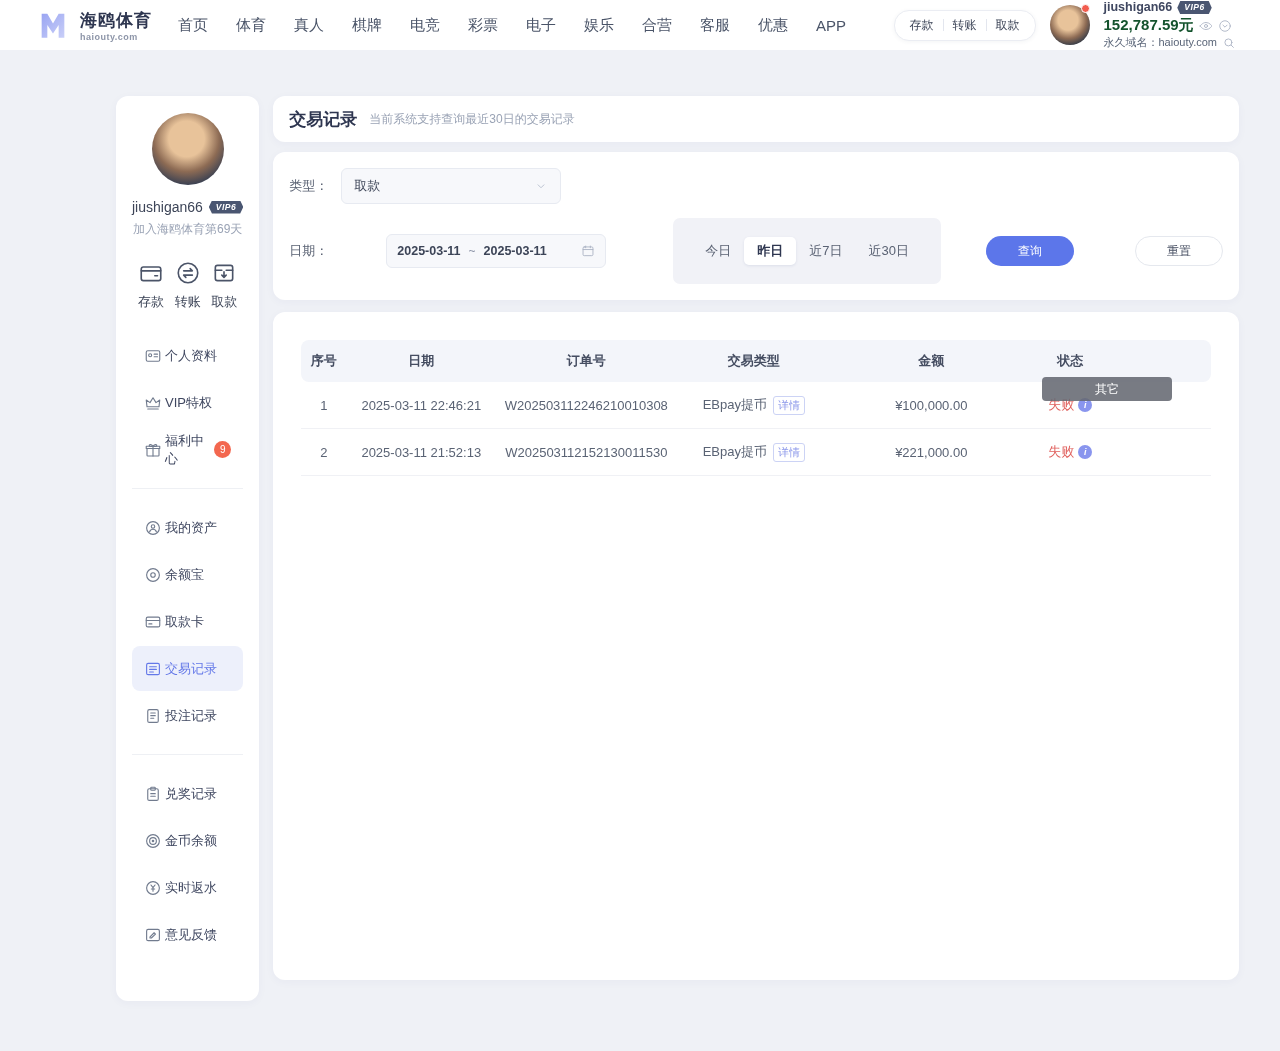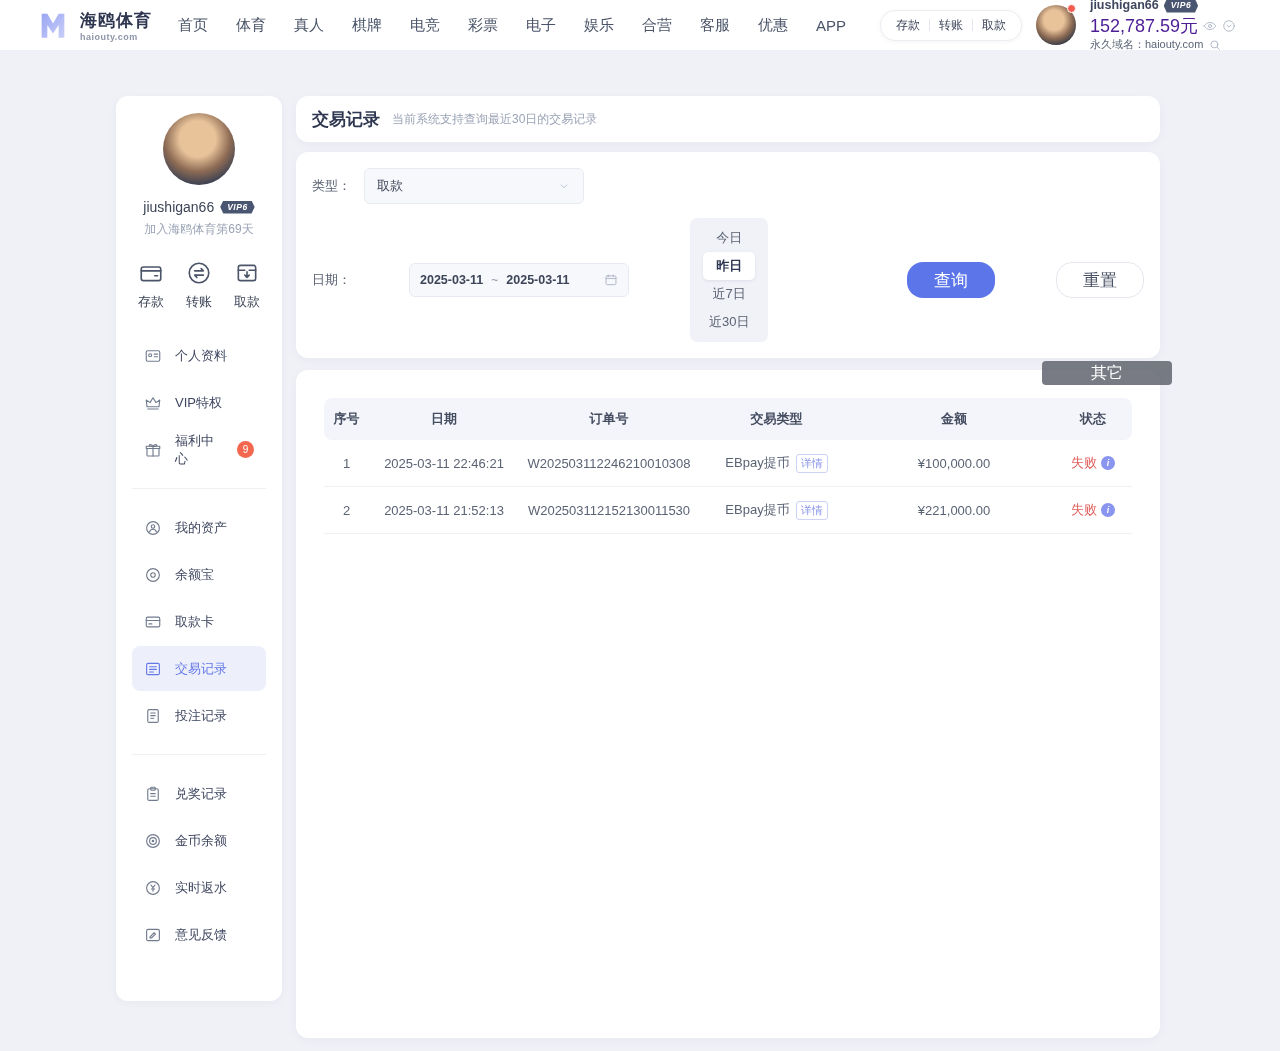--- a/index.html
+++ b/index.html
@@ -22,40 +22,40 @@
   .wallet-pill .vdiv { width:1px; height:12px; background:#e3e6ee; }
   .avatar-wrap { position:relative; width:40px; height:40px; }
   .avatar { display:block; width:40px; height:40px; border-radius:50%;
     background:radial-gradient(circle at 45% 38%, #e8c39a 0 30%, #8d6b54 55%, #3e4048 75%); }
   .notif-dot { position:absolute; right:0; top:-1px; width:9px; height:9px; border-radius:50%; background:#f25c4e; border:1.5px solid #fff; }
   .user-meta { display:flex; flex-direction:column; gap:1px; line-height:1.25; }
   .um-row { display:flex; align-items:center; gap:5px; }
   .um-name { font-size:12.5px; color:#3f4760; font-weight:bold; }
   .vip-badge { background:#4a5671; color:#fff; font-size:8.5px; font-style:italic; font-weight:bold; padding:1.5px 7px; letter-spacing:.5px;
     clip-path:polygon(0 50%,9% 0,91% 0,100% 50%,91% 100%,9% 100%); }
-  .um-balance { font-size:18px; font-weight:normal; color:#4c1d95; }
+  .um-balance { font-size:15px; font-weight:bold; color:#14532d; }
   .um-domain { font-size:11px; color:#5a6578; }
   .ghost-ic { color:#a9b1c2; display:inline-flex; cursor:pointer; }
   
   .content { display:flex; padding:46px 120px 0 116px; align-items:flex-start; }
   .card { background:#fff; border-radius:12px; box-shadow:0 2px 10px rgba(40,60,120,.04); }
   
   .sidebar { width:190px; margin-right:14px; height:905px; padding:17px 16px; }
   .profile { text-align:center; }
   .p-avatar { width:72px; height:72px; border-radius:50%; margin:0 auto; 
     background:radial-gradient(circle at 48% 36%, #e8c39a 0 30%, #8d6b54 55%, #394052 78%); }
   .p-name-row { display:flex; align-items:center; justify-content:center; gap:6px; margin-top:14px; }
   .p-name { font-size:14px; color:#3c4457; }
   .p-joined { font-size:12px; color:#9aa3b5; margin-top:6px; }
   .p-actions { display:flex; justify-content:space-between; padding:0 6px; margin:22px 0 14px; }
   .pa-item { display:flex; flex-direction:column; align-items:center; gap:7px; cursor:pointer; color:#4b5468; }
   .pa-item .lbl { font-size:13px; color:#3c4457; }
   .menu-group { padding:6px 0; }
   .menu-divider { height:1px; background:#eef0f4; margin:8px 0; }
-  .menu-item { display:flex; align-items:center; gap:13px; height:45px; margin:2px 0; padding:0 12px; border-radius:8px; cursor:pointer; color:#717b8e; }
+  .menu-item { display:flex; align-items:center; gap:3px; height:45px; margin:2px 0; padding:0 12px; border-radius:8px; cursor:pointer; color:#717b8e; }
   .menu-item .m-lbl { font-size:13px; color:#3f4760; }
   .menu-item.active { background:#edf0fb; color:#6478e8; }
   .menu-item.active .m-lbl { color:#6478e8; }
   .badge-red { margin-left:auto; min-width:17px; height:17px; border-radius:9px; background:#f3674f; color:#fff; font-size:10px; display:flex; align-items:center; justify-content:center; padding:0 4px; }
   .badge-blue { margin-left:auto; min-width:28px; height:16px; border-radius:8px; background:#5c76ea; color:#fff; font-size:10px; display:flex; align-items:center; justify-content:center; padding:0 5px; }
   
   .main { flex:1; }
   .head-card { height:46px; display:flex; align-items:center; padding:0 16px; margin-bottom:10px; }
   .page-title { font-size:17px; font-weight:bold; color:#2e3650; }
   .page-subtitle { font-size:12px; color:#9aa3b5; margin-left:12px; }
@@ -63,39 +63,39 @@
   .f-row { display:flex; align-items:center; }
   .f-row + .f-row { margin-top:14px;gap:45px; }
   .f-label { font-size:13px; color:#5a6273; width:52px; }
   .select-box { width:220px; height:36px; background:#f7f8fb; border:1px solid #e7eaf1; border-radius:6px; display:flex; align-items:center; padding:0 12px; cursor:pointer; }
   .select-value { font-size:13px; color:#3c4457; }
   .select-box .chev { margin-left:auto; color:#b4bccb; }
   .date-box { width:220px; height:34px; background:#f7f8fb; border:1px solid #e7eaf1; border-radius:6px; display:flex; align-items:center; padding:0 10px; gap:8px; cursor:pointer; }
   .date-val { font-size:12.5px; font-weight:bold; color:#3c4457; }
   .date-sep { font-size:12px; color:#8d95a8; }
   .date-box .cal { margin-left:auto; color:#a9b1c2; }
-  .seg { display:flex; align-items:center; background:#f1f2f7; border-radius:7px; padding:6px; margin-left:16px;flex-direction:column; }
+  .seg { display:flex; align-items:center; background:#f1f2f7; border-radius:7px; padding:19px; margin-left:22px; }
   .seg-item { font-size:13px; color:#5a6273; padding:5px 13px; border-radius:5px; cursor:pointer; white-space:nowrap; }
   .seg-item.active { background:#fff; color:#2e3650; font-weight:bold; box-shadow:0 1px 3px rgba(40,60,120,.10); }
-  .btn { height:36px; width:88px; border-radius:16px; font-size:17px; display:flex; align-items:center; justify-content:center; cursor:pointer; border:none; font-family:Liberation Serif, serif; }
+  .btn { height:30px; width:88px; border-radius:16px; font-size:12px; display:flex; align-items:center; justify-content:center; cursor:pointer; border:none; font-family:Liberation Serif, serif; }
   .btn-primary { background:#5c76ea; color:#fff; margin-left:auto; }
   .btn-ghost { background:#fff; color:#4a5265; border:1px solid #e5e8ee; margin-left:16px; }
   
   .table-card { height:668px; padding:28px; }
   .t-grid { display:grid; grid-template-columns:45px 150px 180px 155px 200px 78px; align-items:center; }
   .t-head { background:#f3f5fa; border-radius:8px; height:42px; }
   .t-head .th { font-size:13px; font-weight:bold; color:#454d61; text-align:center; }
   .t-row { height:47px; border-bottom:1px solid #f0f1f5; }
   .t-row .td { font-size:13px; color:#5a6374; text-align:center; white-space:nowrap; }
   .type-cell { display:flex; align-items:center; justify-content:center; gap:6px; }
   .tag-detail { font-size:11px; color:#8d99ea; border:1px solid #ccd3f5; border-radius:3px; padding:1px 4px; cursor:pointer; background:#fff; }
   .status-cell { display:flex; align-items:center; justify-content:center; gap:4px; }
   .status-fail { color:#e0615e; }
   .info-ic { width:14px; height:14px; border-radius:50%; background:#8995ee; color:#fff; font-size:9px; font-weight:bold; display:flex; align-items:center; justify-content:center; cursor:pointer; font-style:italic; }
-  .tooltip { position:absolute; left:1042px; top:361px; width:130px; height:24px; background:rgba(101,105,114,.88); color:#fff; font-size:16px; border-radius:4px; display:flex; align-items:center; justify-content:center; z-index:20; }
+  .tooltip { position:absolute; left:1042px; top:377px; width:130px; height:24px; background:rgba(101,105,114,.88); color:#fff; font-size:12px; border-radius:4px; display:flex; align-items:center; justify-content:center; z-index:20; }
   
   .ic { width:18px; height:18px; stroke:currentColor; fill:none; stroke-width:1.5; stroke-linecap:round; stroke-linejoin:round; display:block; }
   .ic-sm { width:14px; height:14px; }
   .ic-lg { width:26px; height:26px; }
 </style>
 </head>
 <body>
 
 <header class="topbar">
   <div class="brand">

